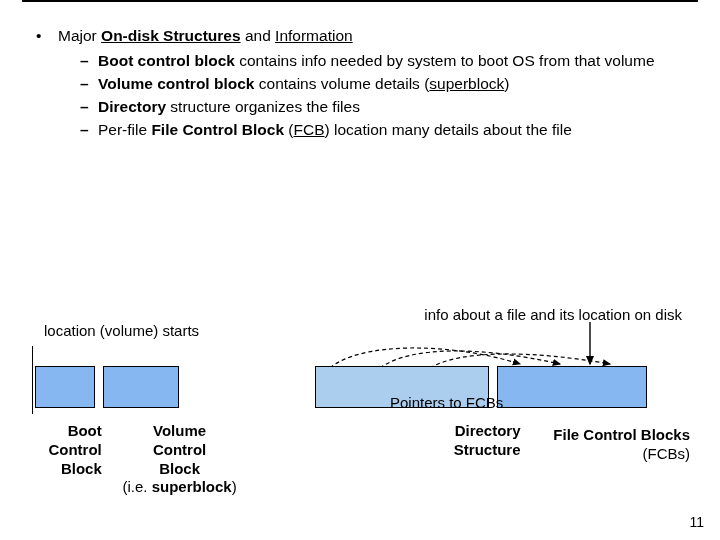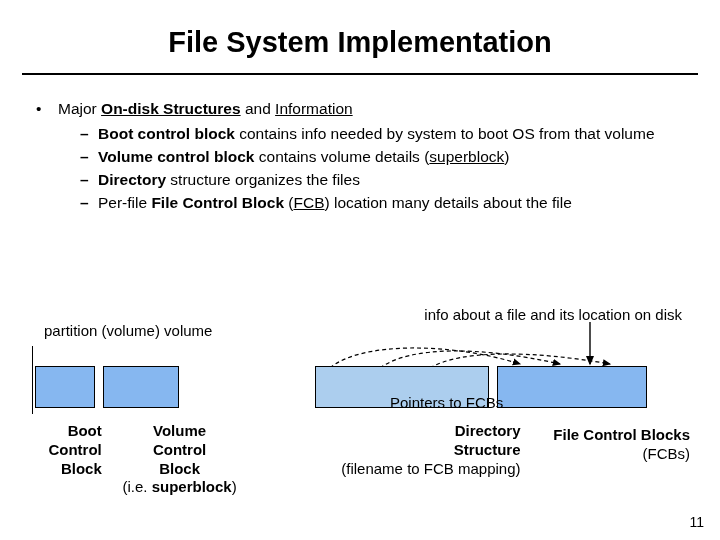--- a/index.html
+++ b/index.html
@@ -120,21 +120,20 @@
     left: 0; top: 0;
     width: 660px; height: 200px;
     pointer-events: none;
   }
 </style>
 </head>
 <body>
 
 <div class="slide">
 
-  <div class="title">File System Implementation</div>
   <div class="hr"></div>
 
   <div class="body">
     <div class="lvl1">
       <div class="bdot">•</div>
       <div class="content">
         <div class="top-line">
           <span class="norm">Major </span><span class="under">On-disk Structures</span><span class="norm"> and </span><span class="under norm">Information</span>
         </div>
         <div class="sub">
@@ -153,21 +152,21 @@
           <div class="item">
             <div class="dash">–</div>
             <div class="txt"><span>Per-file </span><span class="b">File Control Block</span><span> (</span><span class="under">FCB</span><span>) location many details about the file</span></div>
           </div>
         </div>
       </div>
     </div>
   </div>
 
   <div class="diagram">
-    <div class="ann-left">partition (volume) volume</div>
+    <div class="ann-left">location (volume) starts</div>
     <div class="ann-right">info about a file and its location on disk</div>
     <div class="vbar"></div>
 
     <svg class="arrows" viewBox="0 0 660 200">
       <defs>
         <marker id="ah" markerWidth="8" markerHeight="8" refX="6" refY="3" orient="auto">
           <path d="M0,0 L7,3 L0,6 Z" fill="#000"></path>
         </marker>
       </defs>
 
@@ -197,21 +196,20 @@
       <div class="lab vol">
         <span class="b">Volume</span><br>
         <span class="b">Control</span><br>
         <span class="b">Block</span><br>
         <span>(i.e. </span><span class="b">superblock</span><span>)</span>
       </div>
       <div class="lab-gap"></div>
       <div class="lab dir">
         <span class="b">Directory</span><br>
         <span class="b">Structure</span><br>
-        <span>(filename to FCB mapping)</span>
       </div>
       <div class="lab fcbs">
         <span class="b">File Control Blocks</span><br>
         <span>(FCBs)</span>
       </div>
     </div>
   </div>
 
   <div class="pagenum">11</div>
 </div>

